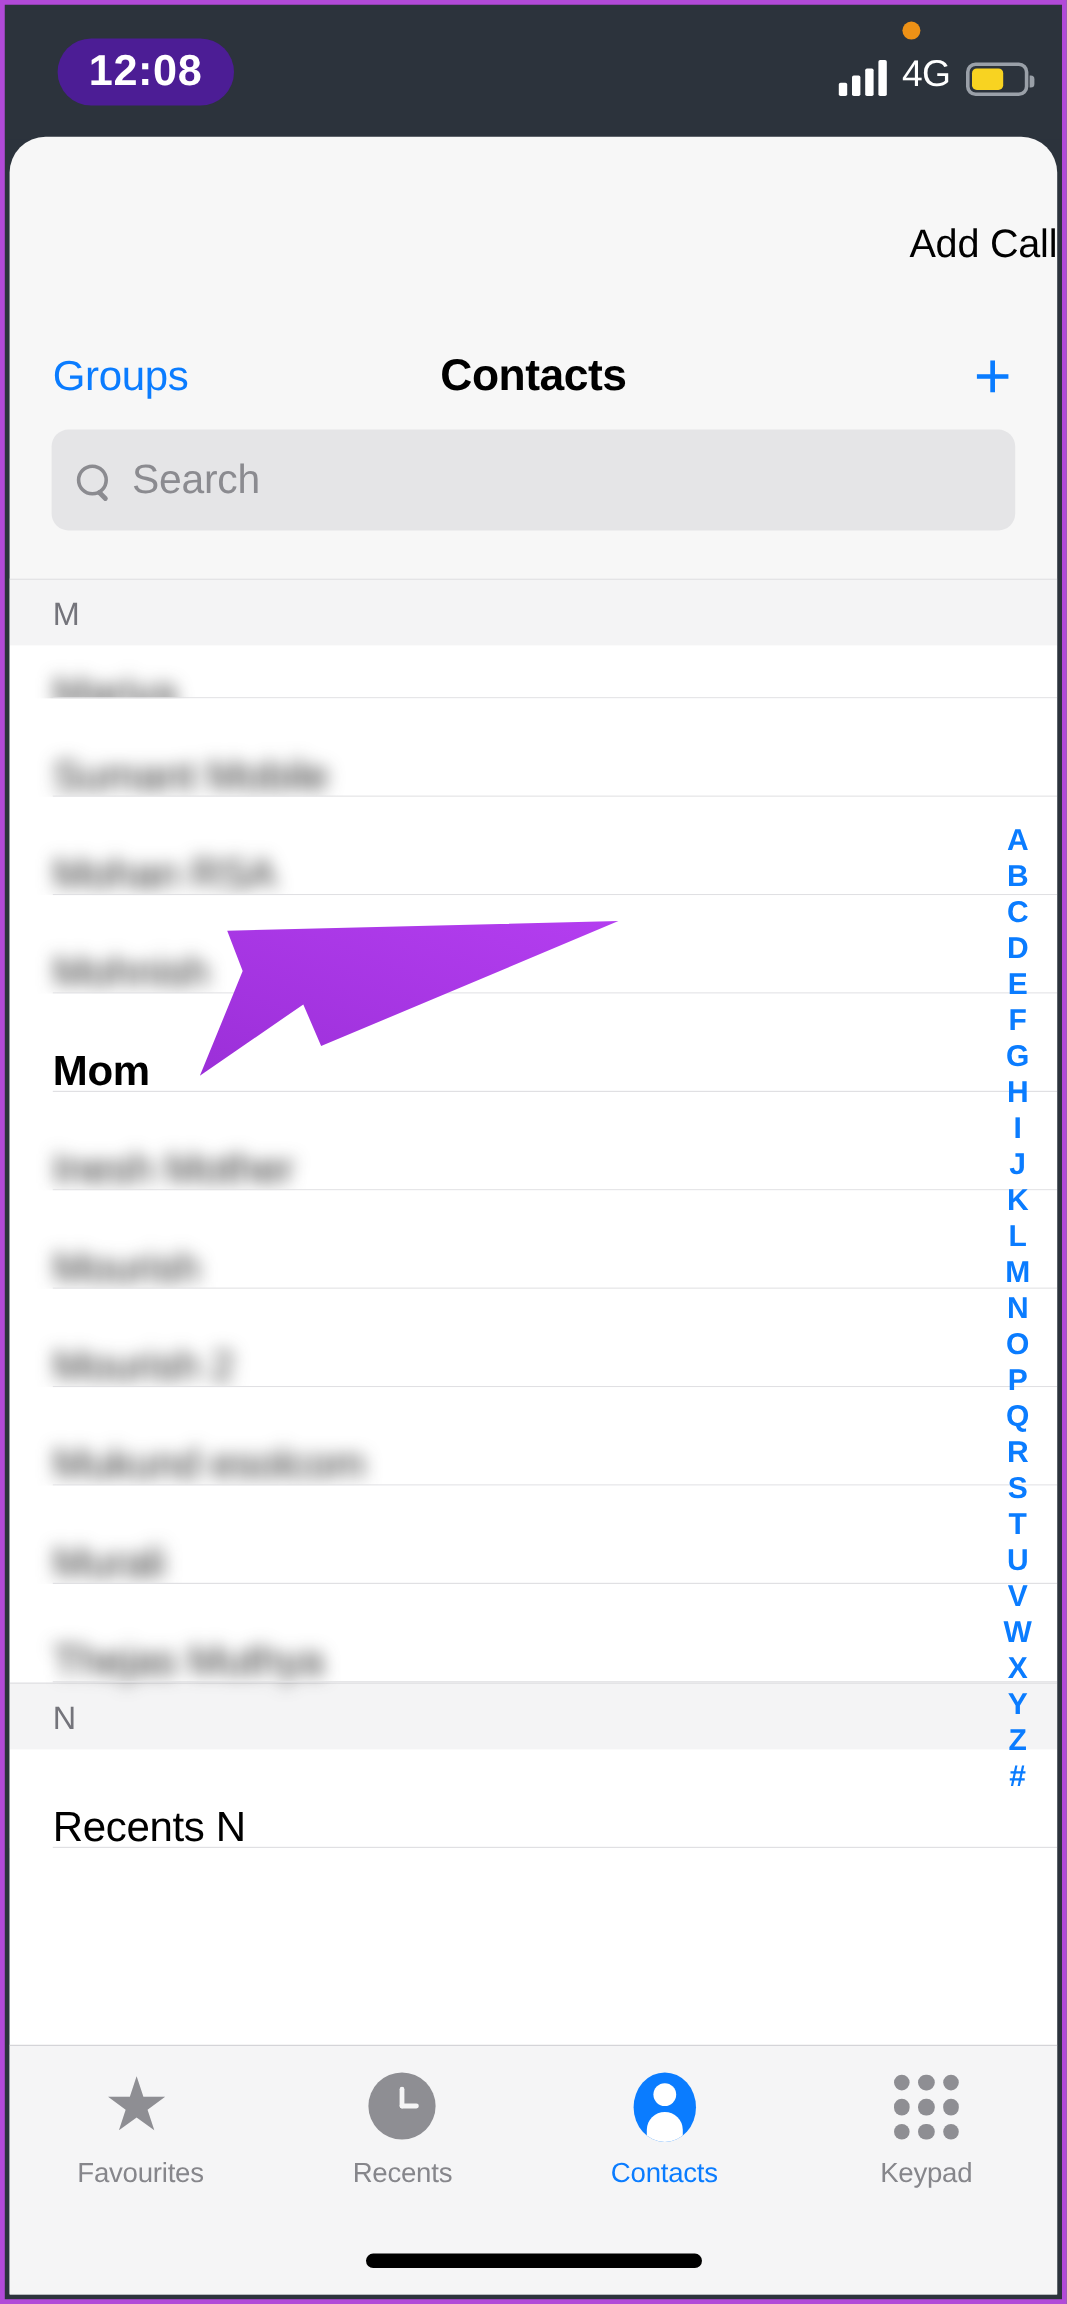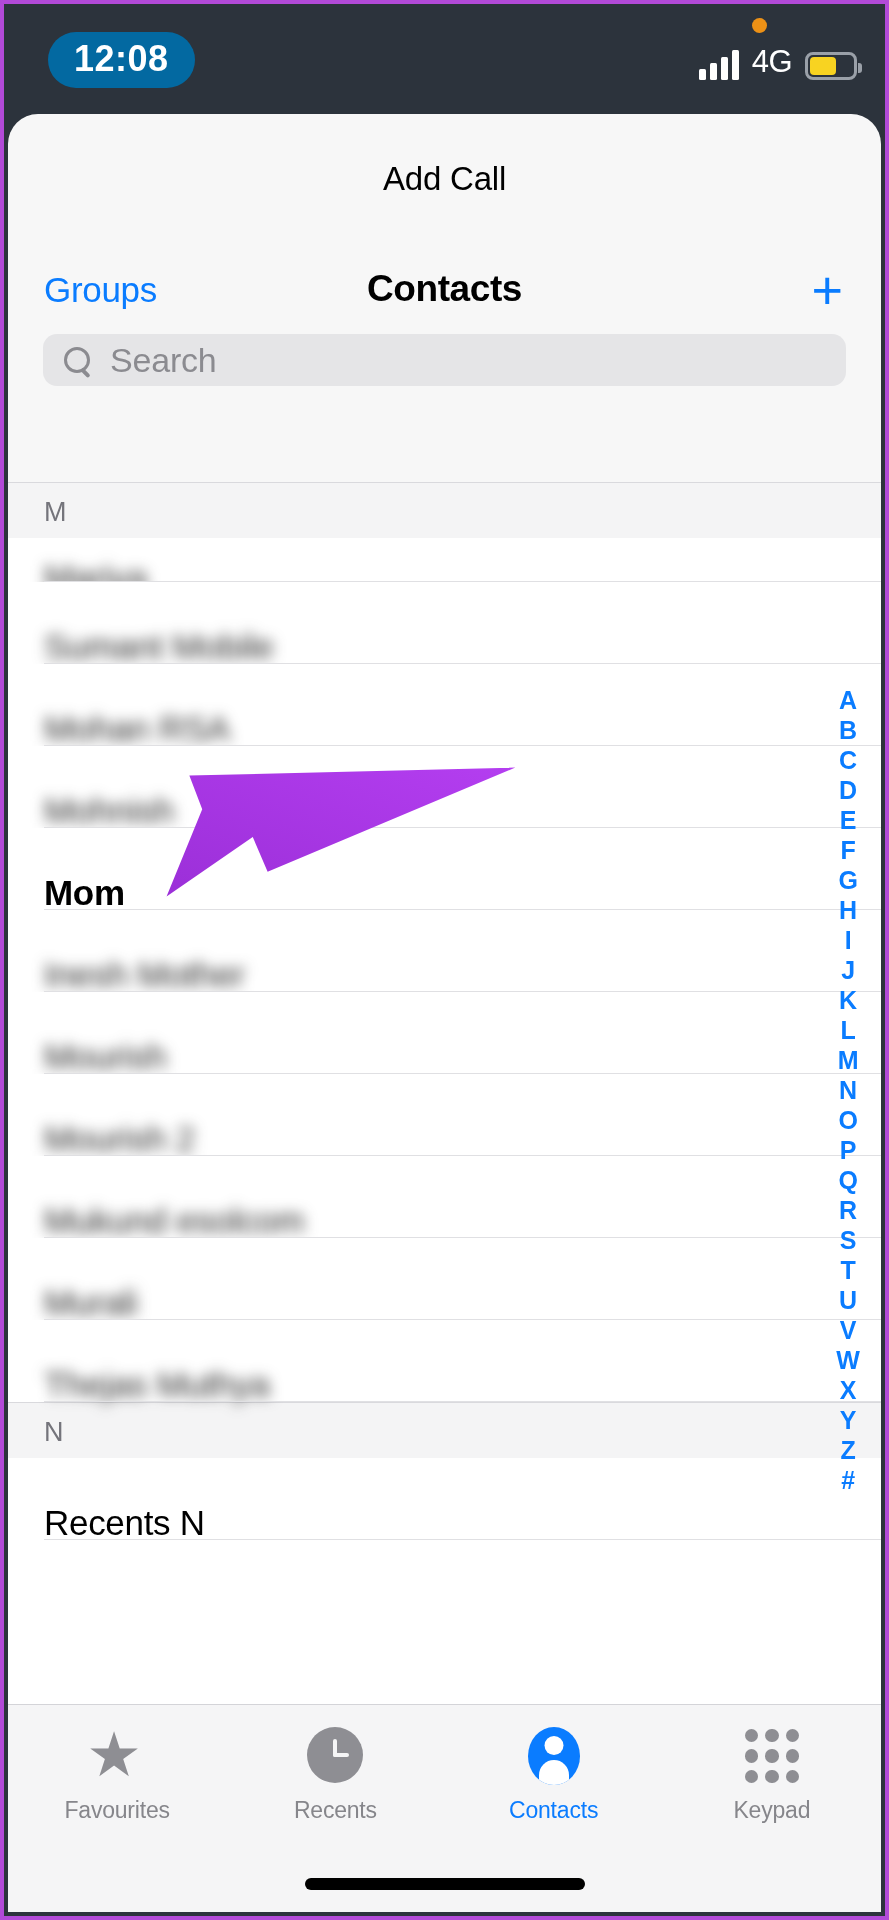--- a/index.html
+++ b/index.html
@@ -26,21 +26,21 @@
     position: absolute;
     top: 0; left: 0; right: 0;
     height: 112px;
     background: #2c333c;
     display: flex;
     align-items: center;
     justify-content: space-between;
     padding: 0 28px 0 44px;
   }
   .time-pill {
-    background: #0369a1;
+    background: #4c1d95;
     color: #ffffff;
     font-size: 36px;
     font-weight: 600;
     letter-spacing: 0.5px;
     padding: 9px 26px 11px;
     border-radius: 28px;
     line-height: 1;
   }
   .status-right {
     display: flex;
@@ -89,25 +89,26 @@
   
   .sheet {
     position: absolute;
     top: 110px; left: 4px; right: 4px; bottom: 4px;
     background: #f7f7f7;
     border-radius: 30px 30px 0 0;
     overflow: hidden;
   }
 
   .sheet-title {
-    text-align: center;
+    text-align: right;
     font-size: 33px;
     color: #000000;
     padding: 46px 0 0 0;
     letter-spacing: -0.2px;
+    margin-top: 24px;
   }
 
   
   .nav-bar {
     display: flex;
     align-items: flex-end;
     justify-content: space-between;
     padding: 52px 38px 0 36px;
     height: 112px;
   }
@@ -134,21 +135,21 @@
   }
 
   
   .search-wrap { padding: 24px 35px 28px; }
   .search-field {
     display: flex;
     align-items: center;
     gap: 18px;
     background: #e5e5e7;
     border-radius: 14px;
-    height: 52px;
+    height: 84px;
     padding: 0 20px;
   }
   .search-icon {
     width: 29px; height: 29px;
     position: relative;
     flex: 0 0 auto;
   }
   .search-icon::before {
     content: "";
     position: absolute;

